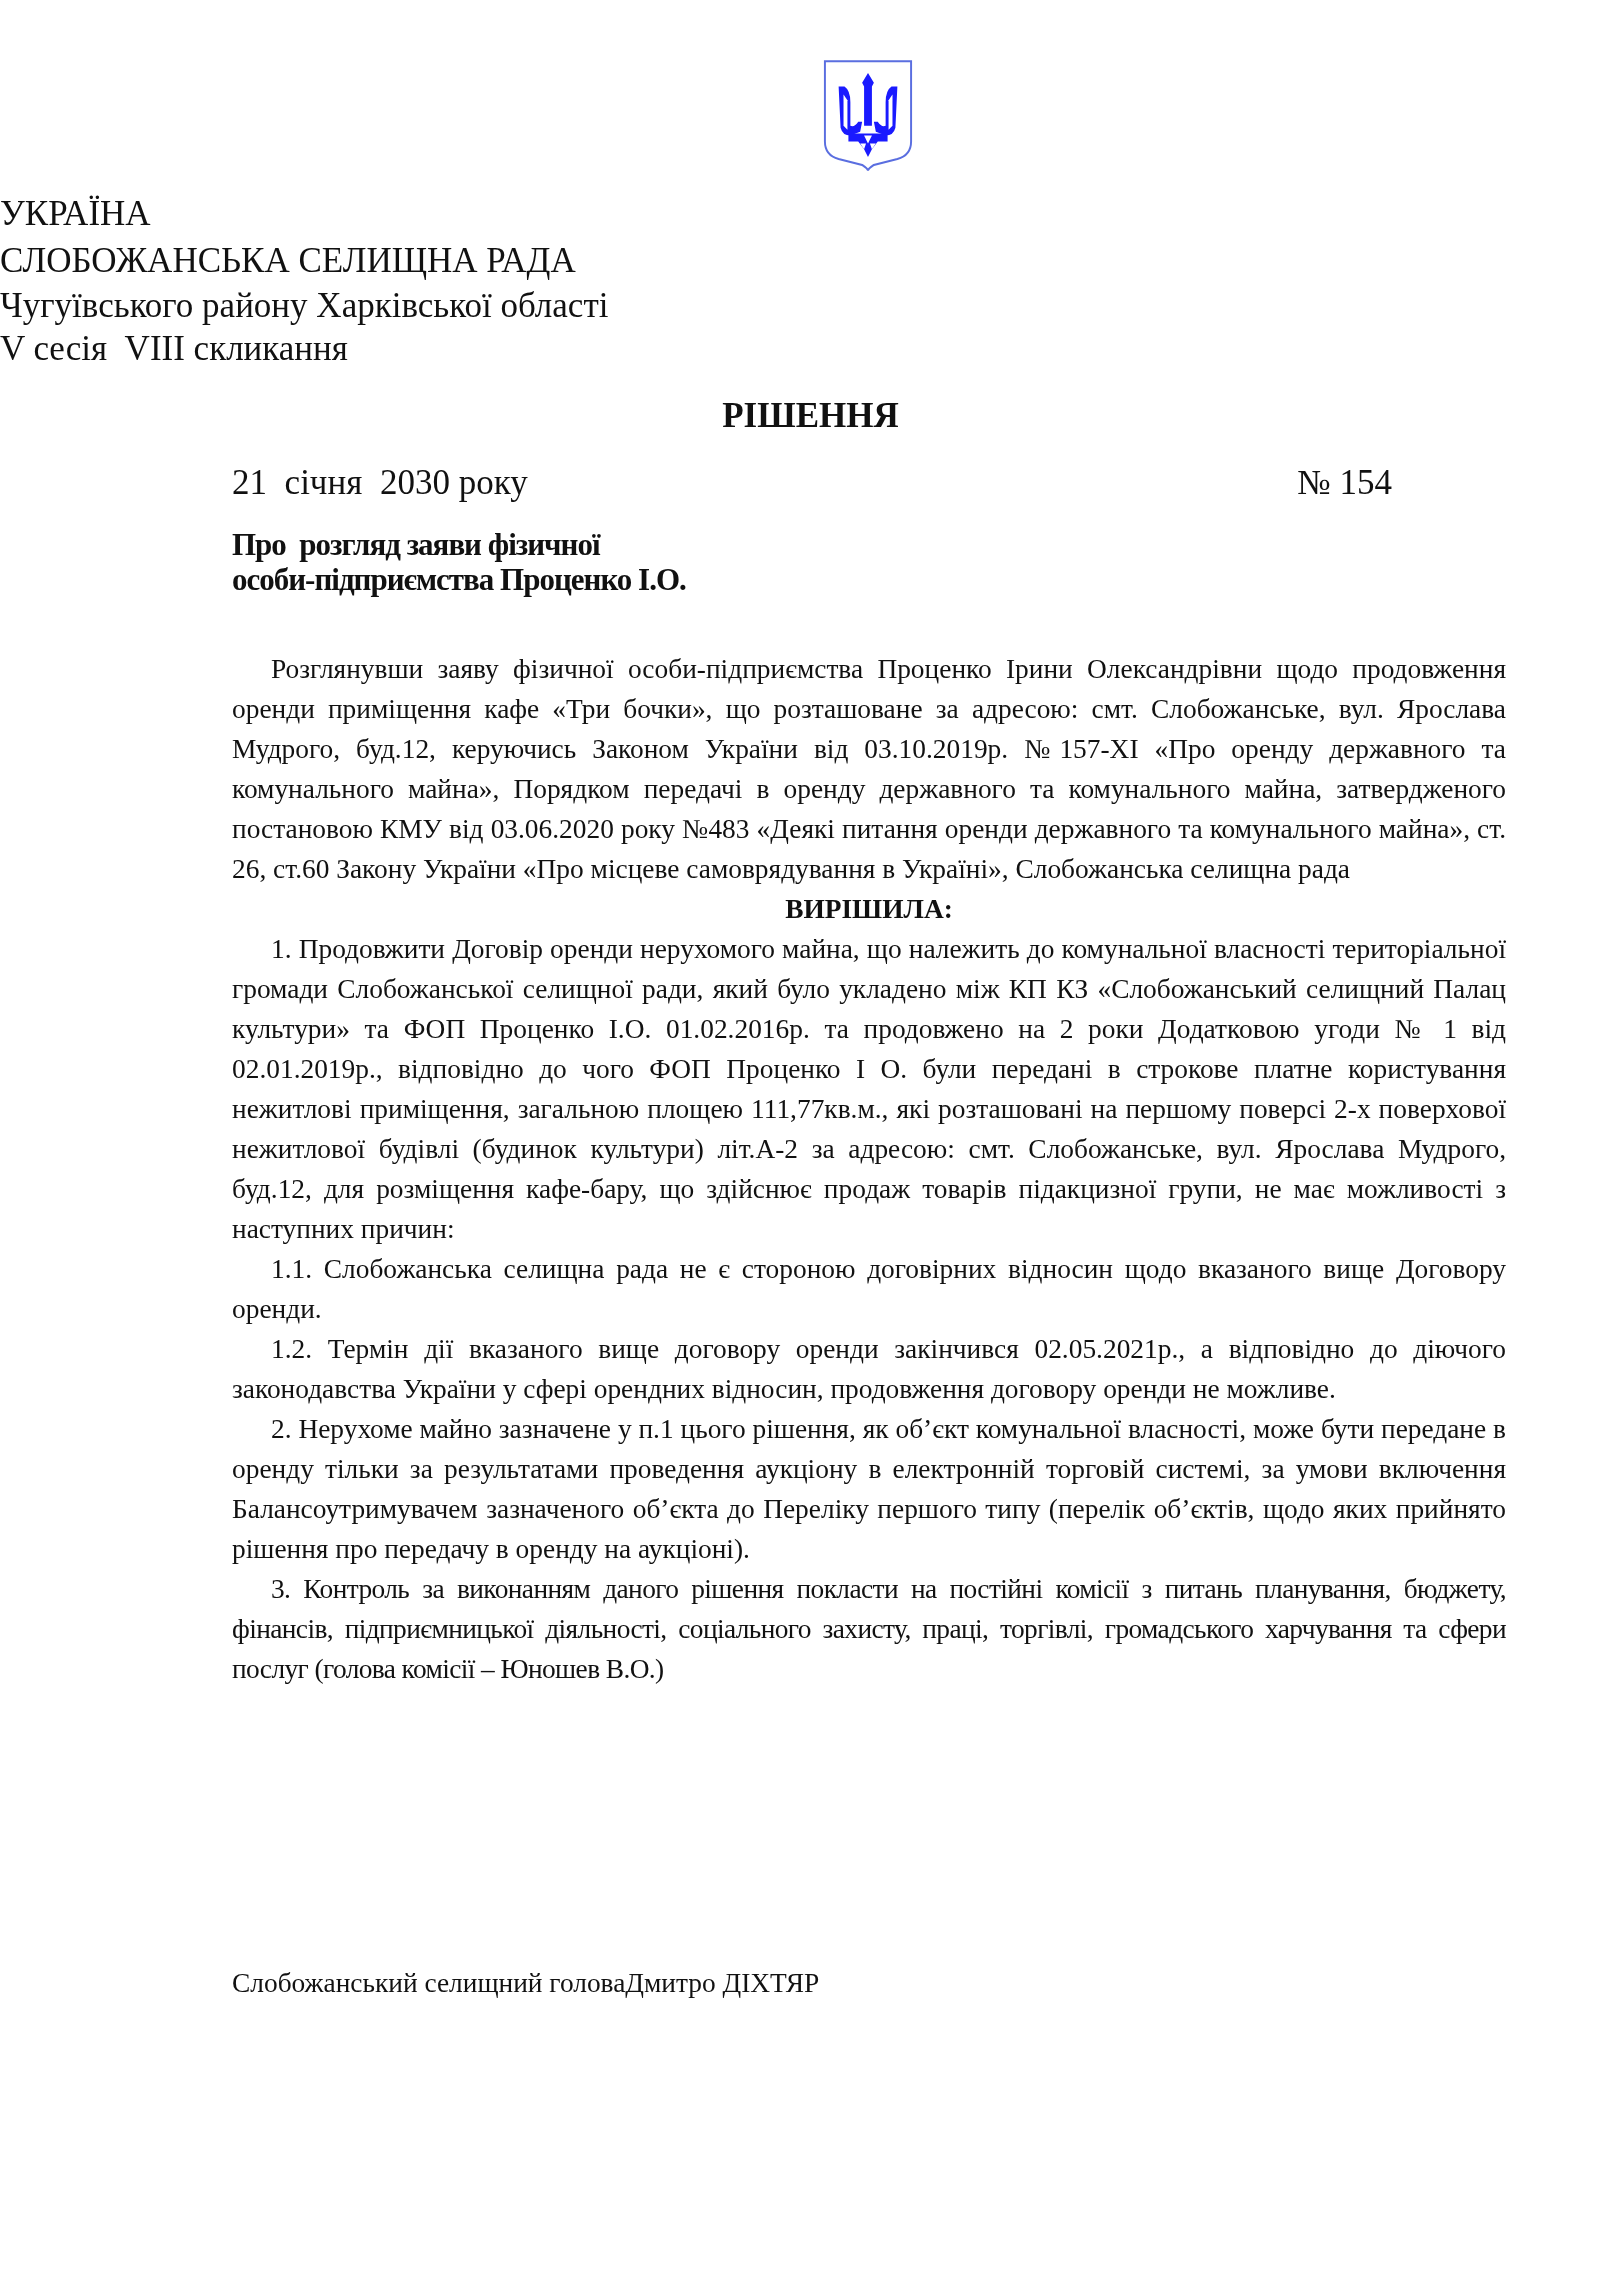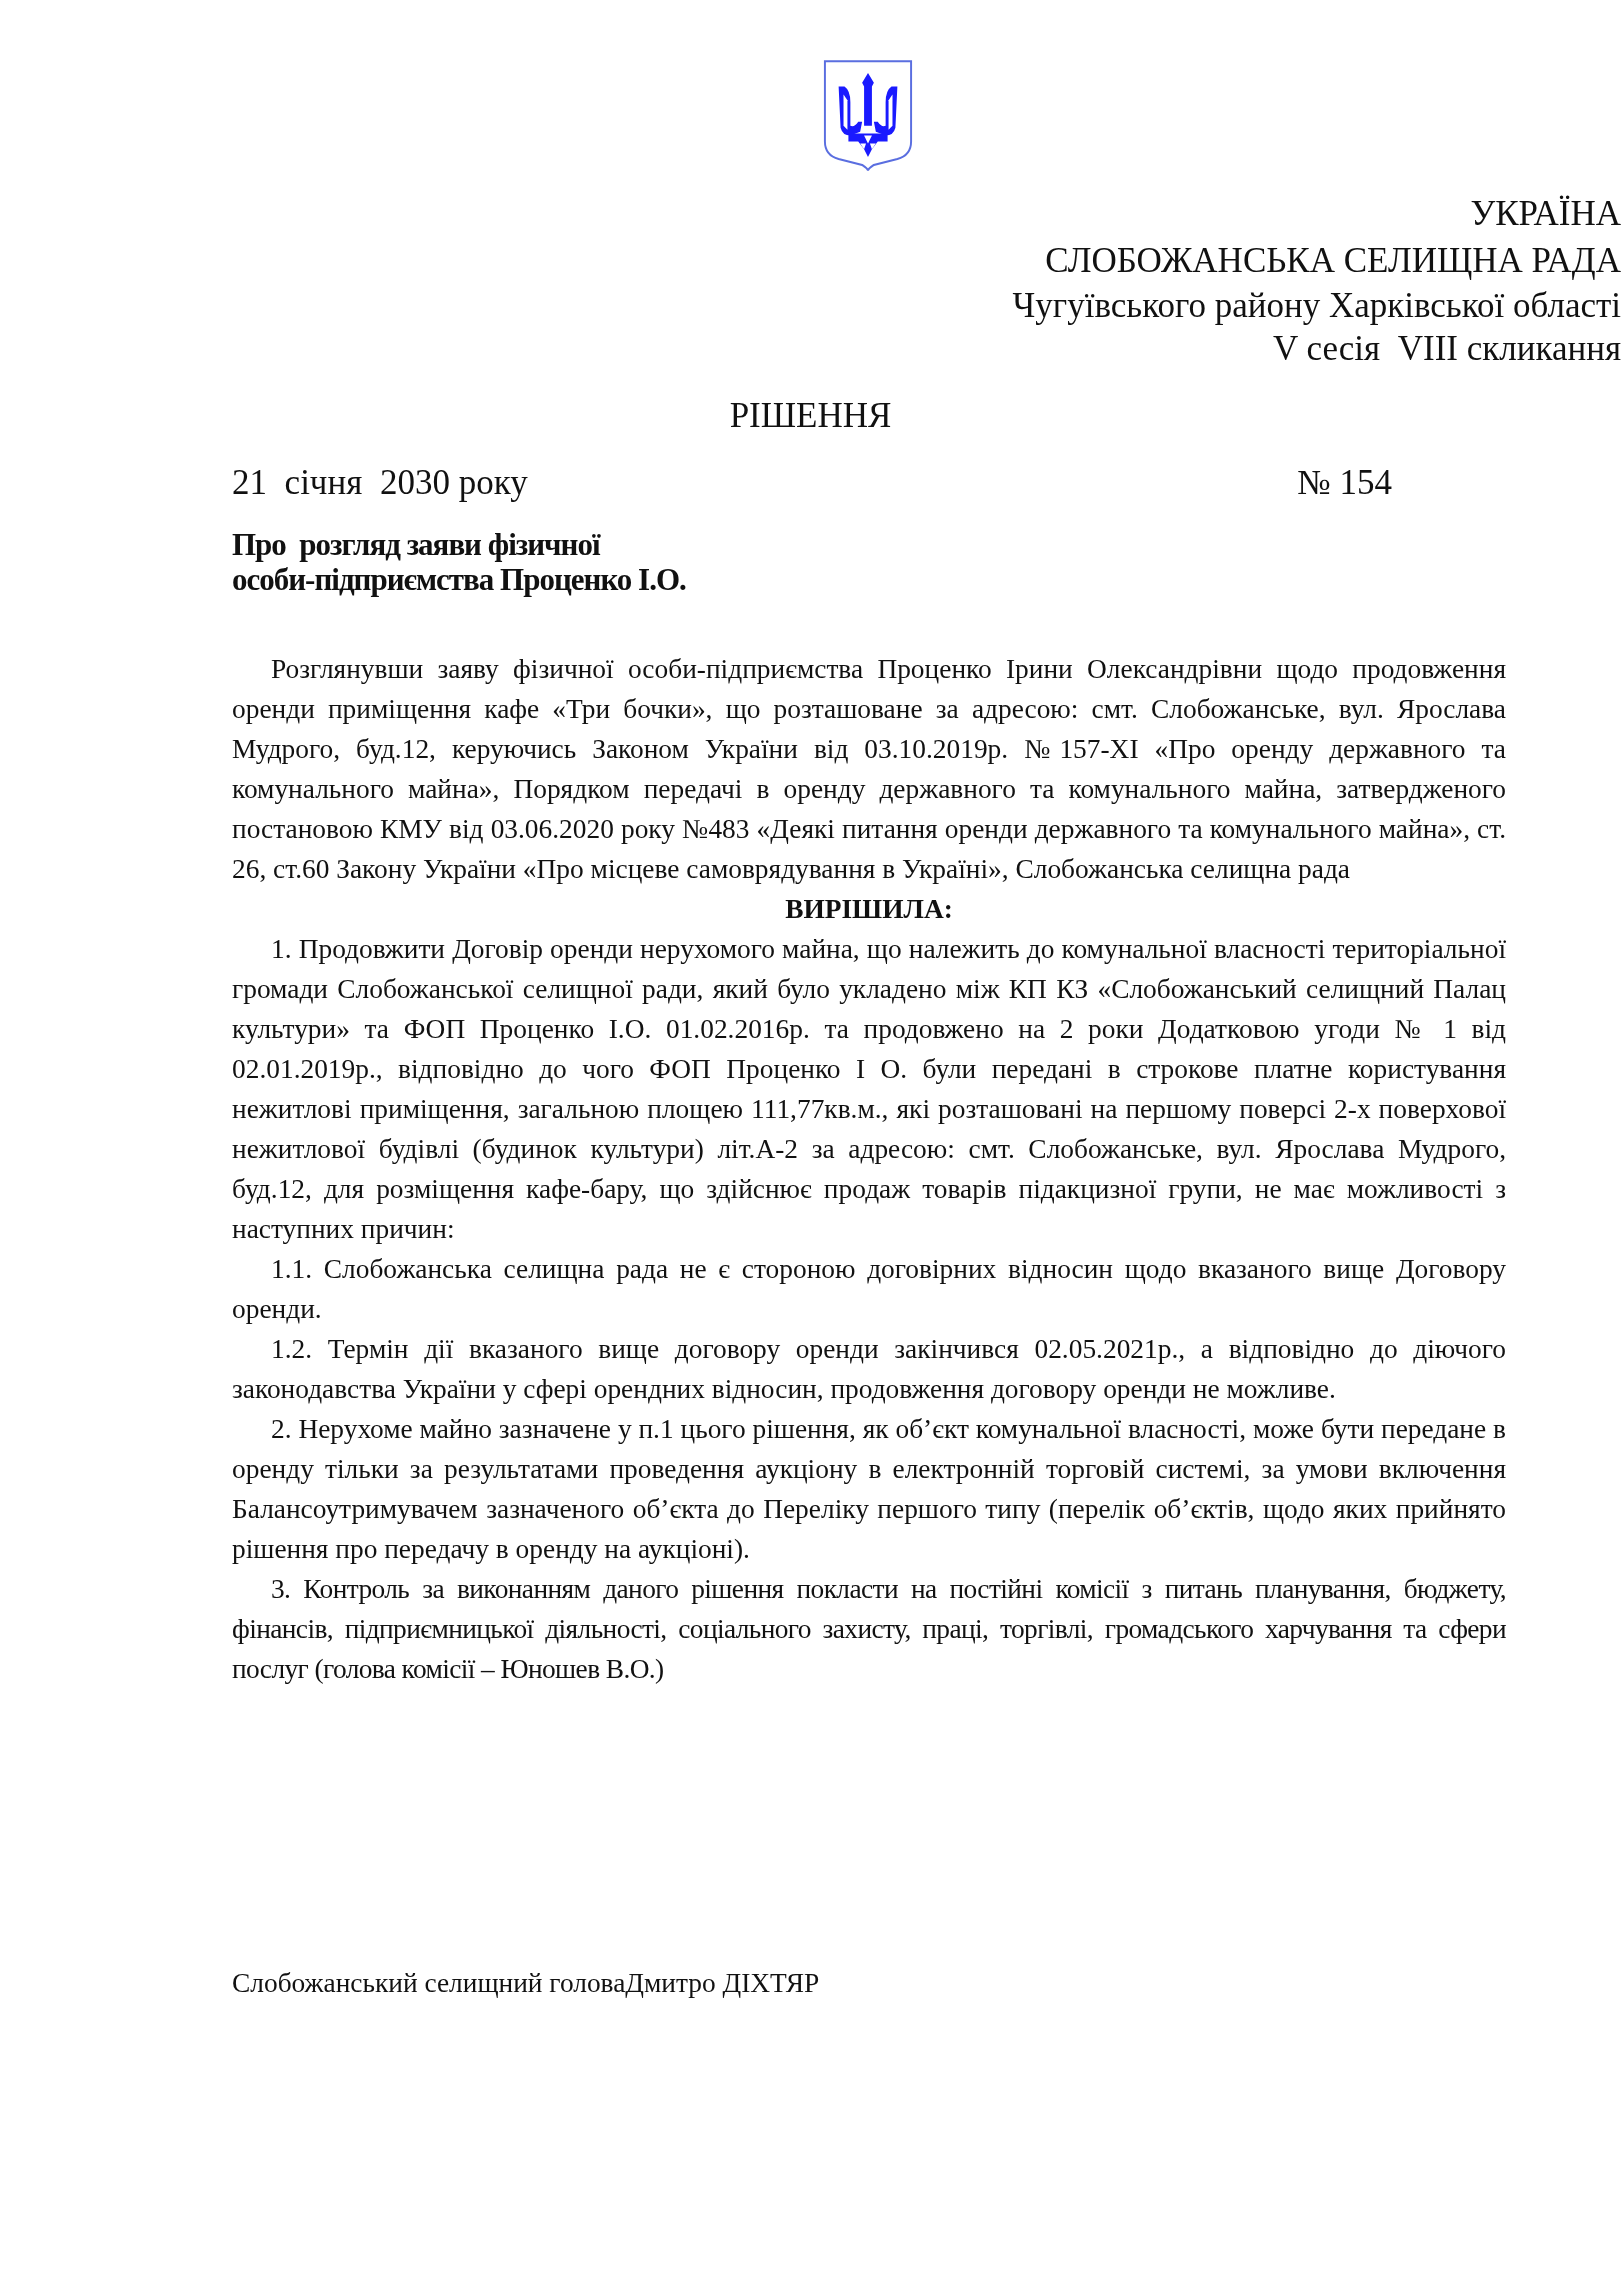--- a/index.html
+++ b/index.html
@@ -25,37 +25,37 @@
       position: absolute;
       left: 821px;
       top: 57px;
       width: 94px;
       height: 116px;
     }
     .header-line {
       position: absolute;
       left: 0;
       width: 1621px;
-      text-align: right;
+      text-align: left;
       font-size: 35px;
       line-height: 39px;
       letter-spacing: 0px;
     }
     .h-country { top: 194px; }
     .h-council { top: 241px; }
     .h-district { top: 286px; }
     .h-session { top: 329px; }
     .title {
       position: absolute;
       left: 0;
       width: 1621px;
       top: 396px;
       text-align: center;
       font-size: 35px;
-      font-weight: normal;
+      font-weight: bold;
       line-height: 39px;
     }
     .date-row {
       position: absolute;
       left: 232px;
       top: 463px;
       width: 1160px;
       font-size: 35px;
       line-height: 39px;
       display: flex;

